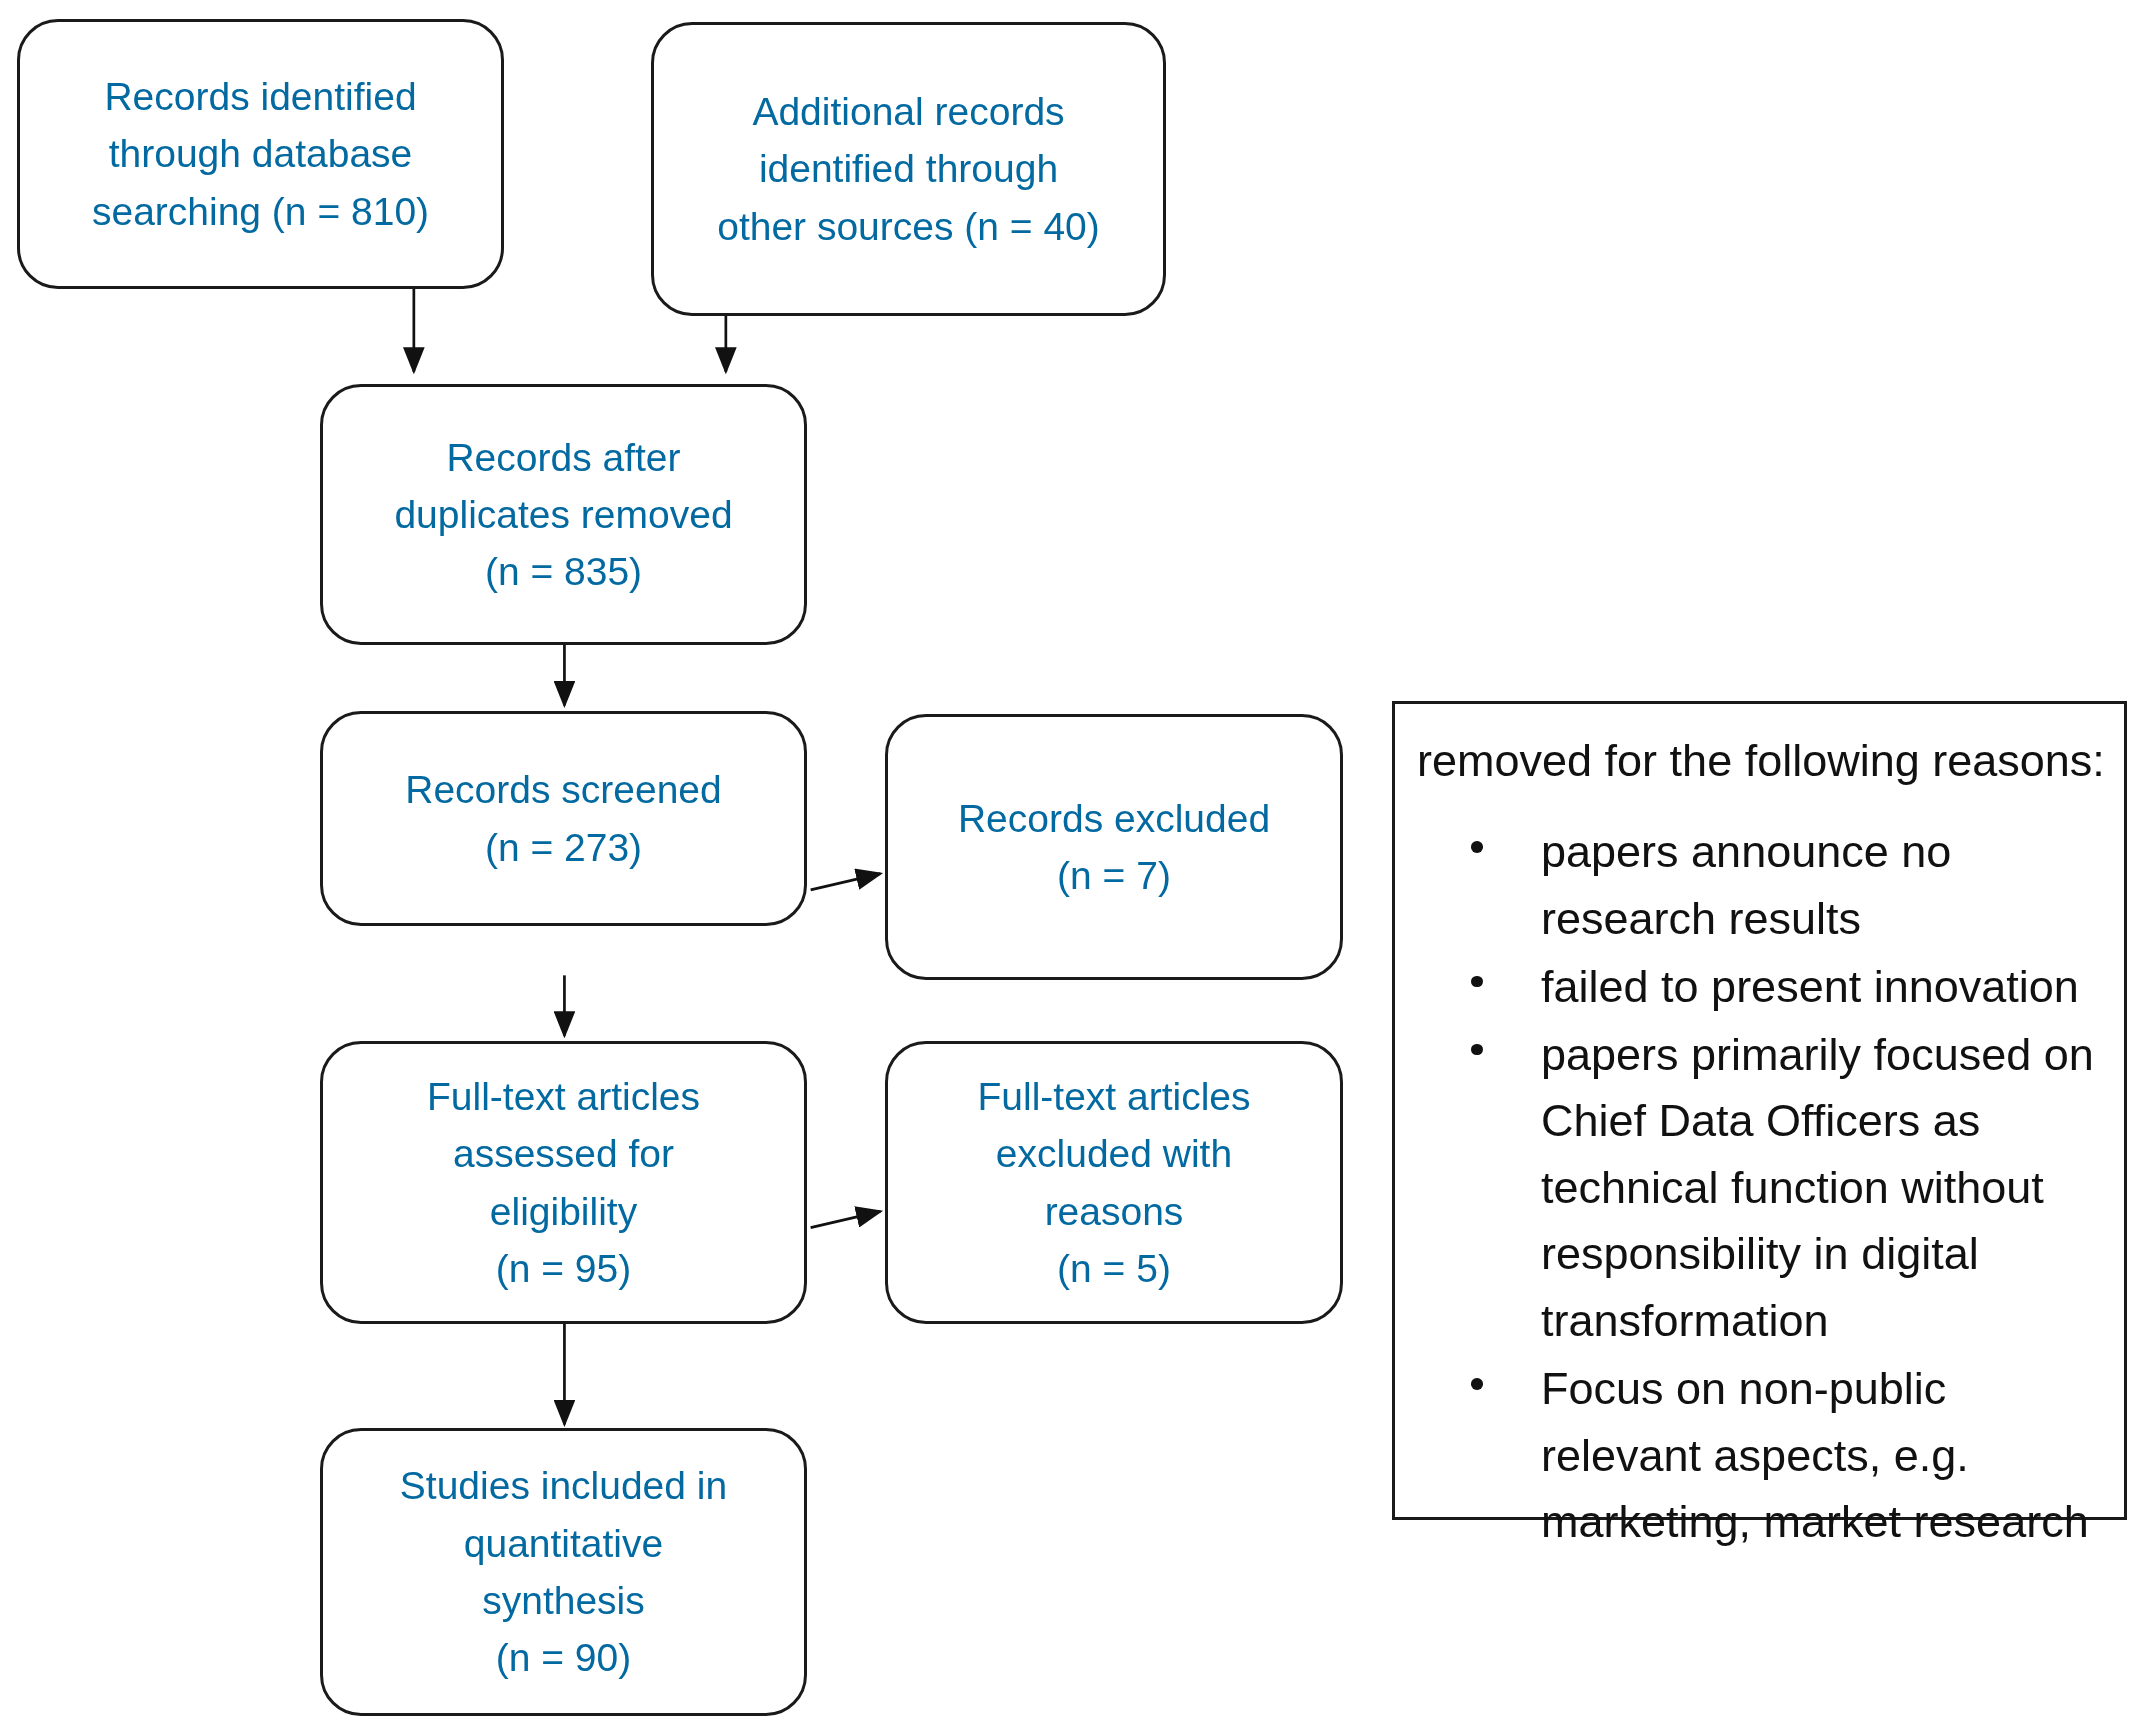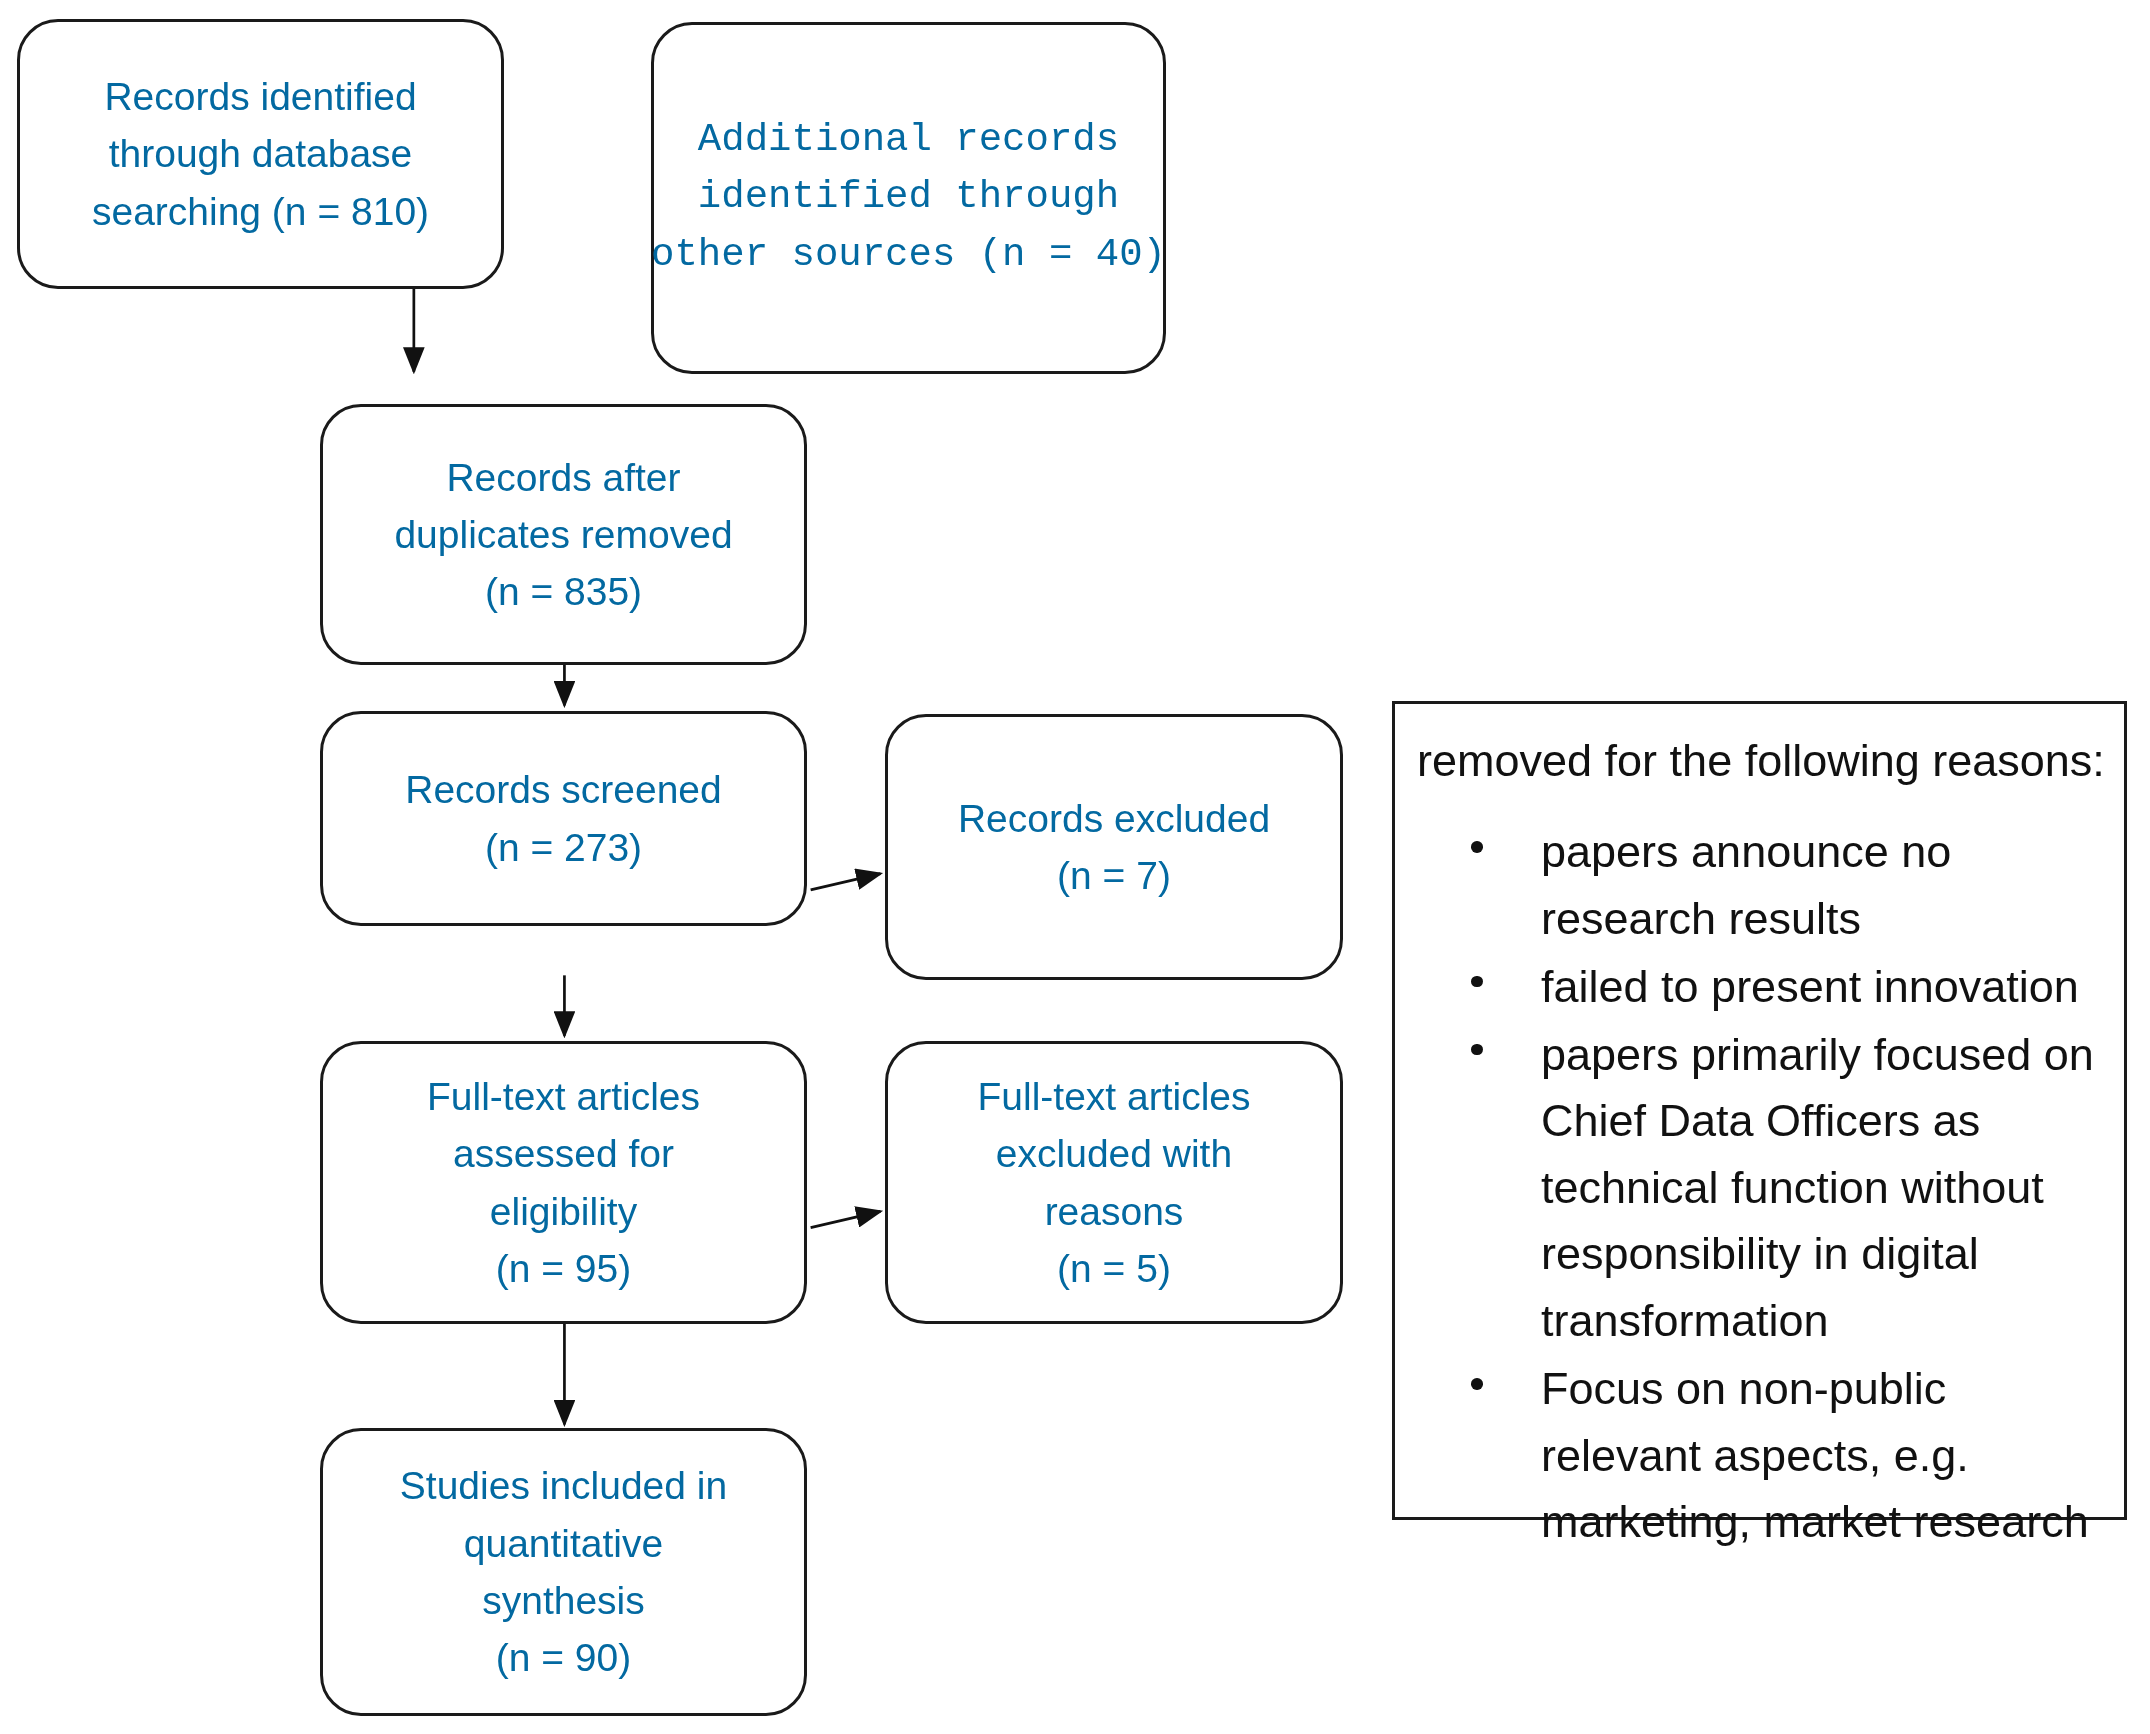--- a/index.html
+++ b/index.html
@@ -115,27 +115,27 @@
 
     <line x1="832" y1="1952" x2="832" y2="2100" stroke="#111111" stroke-width="4" marker-end="url(#arrowhead)"></line>
   </svg>
 
   <div class="flow-box" style="left:17px; top:19px; width:487px; height:270px;">
     <span class="line">Records identified</span>
     <span class="line">through database</span>
     <span class="line">searching (n = 810)</span>
   </div>
 
-  <div class="flow-box" style="left:651px; top:22px; width:515px; height:352px;font-family:Liberation Mono, monospace;">
+  <div class="flow-box" style="left:651px; top:22px; width:515px; height:294px;">
     <span class="line">Additional records</span>
     <span class="line">identified through</span>
     <span class="line">other sources (n = 40)</span>
   </div>
 
-  <div class="flow-box" style="left:320px; top:404px; width:487px; height:261px;">
+  <div class="flow-box" style="left:320px; top:384px; width:487px; height:261px;">
     <span class="line">Records after</span>
     <span class="line">duplicates removed</span>
     <span class="line">(n = 835)</span>
   </div>
 
   <div class="flow-box" style="left:320px; top:711px; width:487px; height:215px;">
     <span class="line">Records screened</span>
     <span class="line">(n = 273)</span>
   </div>
 

